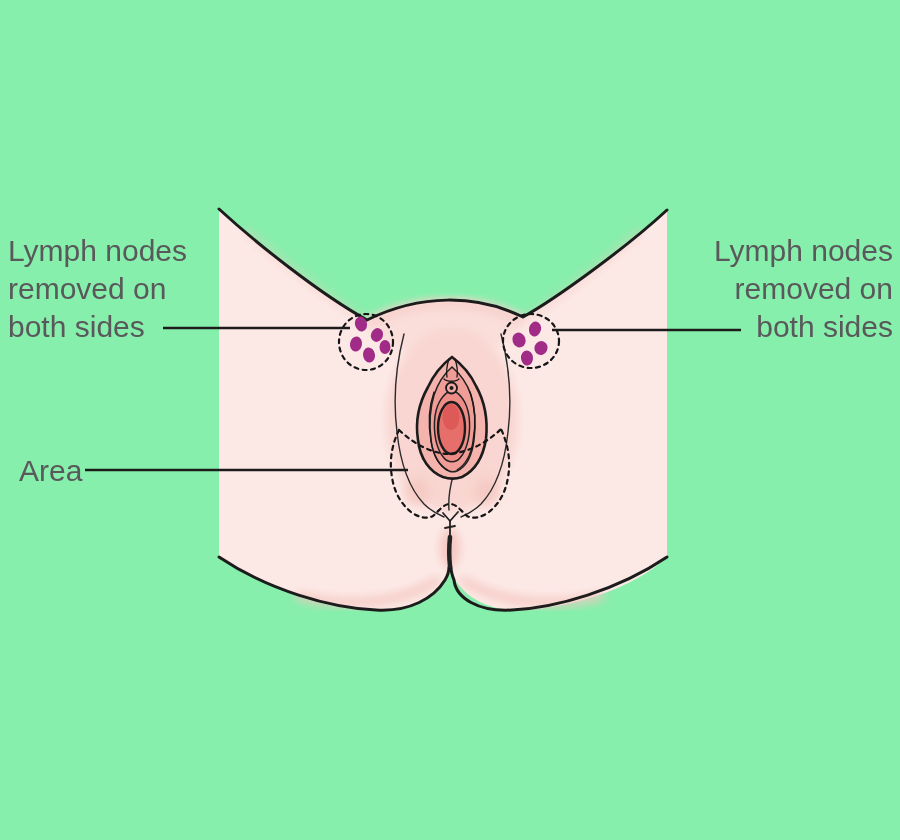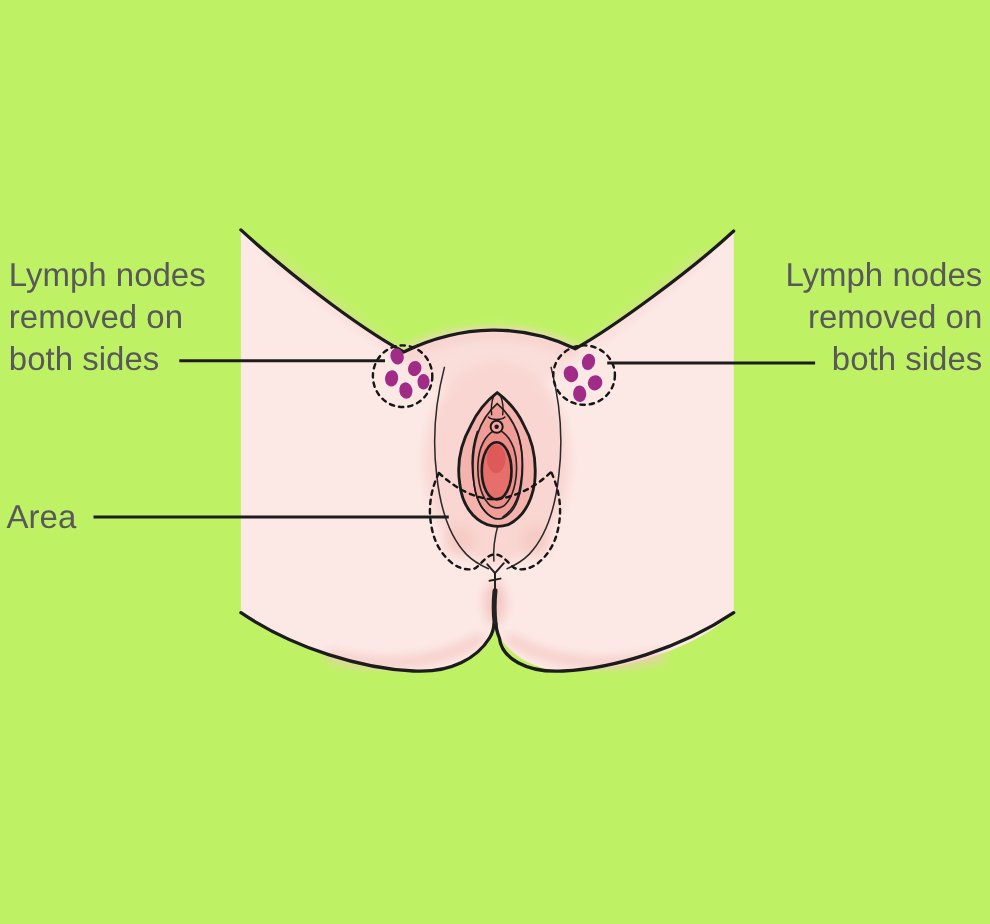--- a/index.html
+++ b/index.html
@@ -1,16 +1,16 @@
 <!DOCTYPE html>
 <html style="--text: #59585a; --line: #1c1c1c; --body: #fce9e6; --mons: #fadeda; --halo: #f9d6d1; --shade: #f5c7c1; --labia_outer: #f5b3ae; --labia_inner: #f09d98; --vestibule: #ee8c87; --opening: #e76f6b; --opening_dark: #dd5a59; --node: #a12c88;"><head>
 <meta charset="utf-8">
 <style>
   html,body{margin:0;padding:0;background:#ffffff;}
-  #stage{position:relative;width:900px;height:840px;background:#bef264;overflow:hidden;
+  #stage{position:relative;width:900px;height:840px;background:#86efac;overflow:hidden;
          font-family:"Liberation Sans", sans-serif;}
   #art{position:absolute;left:0;top:0;}
   .label{position:absolute;font-size:30px;line-height:38px;color:var(--text);}
   .label.right{text-align:right;}
   
   .body-fill{fill:var(--body);}
   .mons-fill{fill:var(--mons);}
   .halo{fill:var(--halo);}
   .shade-stroke{stroke:var(--shade);fill:none;stroke-linecap:round;}
   .shade-fill{fill:var(--shade);}
@@ -132,17 +132,17 @@
     <div>removed on</div>
     <div>both sides</div>
   </div>
 
   <div class="label right" style="right:7px;top:232px;">
     <div>Lymph nodes</div>
     <div>removed on</div>
     <div>both sides</div>
   </div>
 
-  <div class="label" style="left:6px;top:452px;">
+  <div class="label" style="left:19px;top:452px;">
     <div>Area</div>
   </div>
 
 </div>
 
 </body></html>

